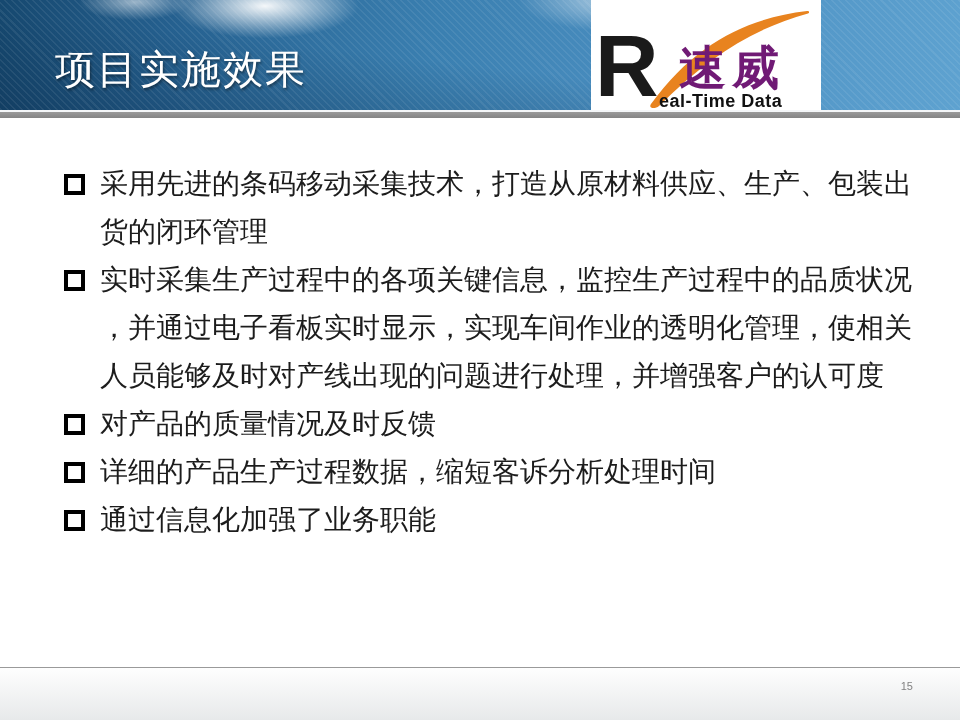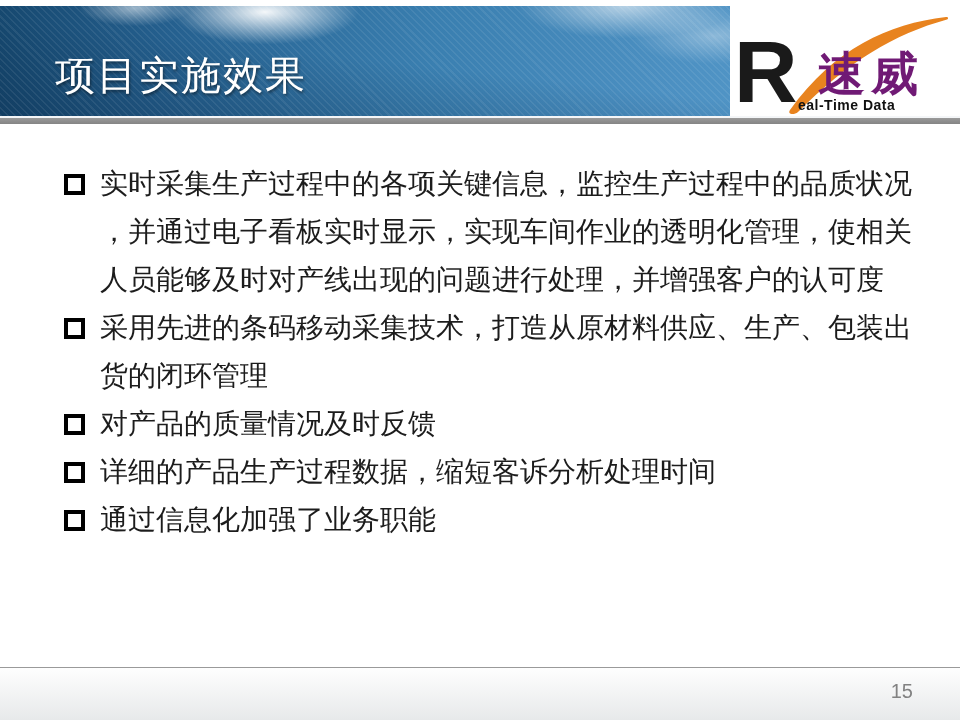--- a/index.html
+++ b/index.html
@@ -2,21 +2,21 @@
 <html><head>
 <meta charset="utf-8">
 <style>
   * { margin:0; padding:0; box-sizing:border-box; }
   html,body { width:960px; height:720px; }
   body { font-family:"Liberation Sans","DejaVu Sans",sans-serif; background:#fff; }
 
   .slide { position:relative; width:960px; height:720px; background:#fff; overflow:hidden; }
 
   
-  .header { position:absolute; top:0; left:0; width:960px; height:118px;margin-top:6px; }
+  .header { position:absolute; top:0; left:0; width:821px; height:118px; }
   .sky {
     position:absolute; top:0; left:0; width:960px; height:110px;
     background:
       repeating-linear-gradient(45deg, rgba(255,255,255,0.07) 0 1.5px, rgba(255,255,255,0) 1.5px 5px),
       radial-gradient(ellipse 130px 45px at 265px 6px, rgba(255,255,255,0.95), rgba(255,255,255,0) 72%),
       radial-gradient(ellipse 80px 26px at 135px 2px, rgba(255,255,255,0.55), rgba(255,255,255,0) 70%),
       radial-gradient(ellipse 150px 45px at 625px 0px, rgba(255,255,255,0.6), rgba(255,255,255,0) 72%),
       radial-gradient(ellipse 120px 40px at 715px 30px, rgba(255,255,255,0.35), rgba(255,255,255,0) 70%),
       linear-gradient(to top right, rgba(10,40,70,0.35), rgba(10,40,70,0) 45%),
       linear-gradient(100deg, #16486f 0%, #25608f 18%, #3a7fb0 45%, #4c90c2 70%, #5ea2d0 100%);
@@ -38,21 +38,21 @@
     font-family:"Liberation Sans","DejaVu Sans",sans-serif;
   }
   .logo-swoosh { position:absolute; left:0; top:0; width:230px; height:110px; }
   .logo-cjk {
     position:absolute; left:88px; top:44px;
     font-size:47px; font-weight:bold; line-height:1; letter-spacing:6px;
     font-family:"Liberation Sans","DejaVu Sans",sans-serif;
   }
   .logo-latin {
     position:absolute; left:68px; top:91px;
-    font-size:14px; font-weight:bold; letter-spacing:0.5px;
+    font-size:18px; font-weight:bold; letter-spacing:0.5px;
     font-family:"Liberation Sans","DejaVu Sans",sans-serif;
     text-align:right;
   }
 
   
   .content { position:absolute; top:160px; left:0; width:920px; }
   .bullet {
     position:relative; padding-left:100px; width:918px;
     font-family:"Liberation Serif","DejaVu Serif",serif;
     font-size:28px; line-height:48px; color:#1c1c1c;
@@ -65,21 +65,21 @@
   }
 
   
   .footer {
     position:absolute; left:0; bottom:0; width:960px; height:53px;
     border-top:1px solid #9a9a9a;
     background:linear-gradient(#fefefe, #e7e9ea);
   }
   .page-number {
     position:absolute; right:47px; top:12px;
-    font-size:20px; color:#828282;
+    font-size:11px; color:#828282;
     font-family:"Liberation Sans","DejaVu Sans",sans-serif;
   }
 </style>
 </head>
 <body>
 
 <div class="slide">
 
   <div class="header">
     <div class="sky"></div>
@@ -94,26 +94,26 @@
       </svg>
       <div class="logo-r" style="color:#1a1a1a;">R</div>
       <div class="logo-cjk" style="color:#701a75;">速威</div>
       <div class="logo-latin" style="color:#111111;">eal-Time Data</div>
     </div>
   </div>
 
   <div class="content">
     <div class="bullet">
       <span class="marker"></span>
-      <span class="text">实时采集生产过程中的各项关键信息，监控生产过程中的品质状况，并通过电子看板实时显示，实现车间作业的透明化管理，使相关人员能够及时对产线出现的问题进行处理，并增强客户的认可度</span>
+      <span class="text">采用先进的条码移动采集技术，打造从原材料供应、生产、包装出货的闭环管理</span>
     </div>
 
     <div class="bullet">
       <span class="marker"></span>
-      <span class="text">采用先进的条码移动采集技术，打造从原材料供应、生产、包装出货的闭环管理</span>
+      <span class="text">实时采集生产过程中的各项关键信息，监控生产过程中的品质状况，并通过电子看板实时显示，实现车间作业的透明化管理，使相关人员能够及时对产线出现的问题进行处理，并增强客户的认可度</span>
     </div>
 
 
     <div class="bullet">
       <span class="marker"></span>
       <span class="text">对产品的质量情况及时反馈</span>
     </div>
 
     <div class="bullet">
       <span class="marker"></span>

